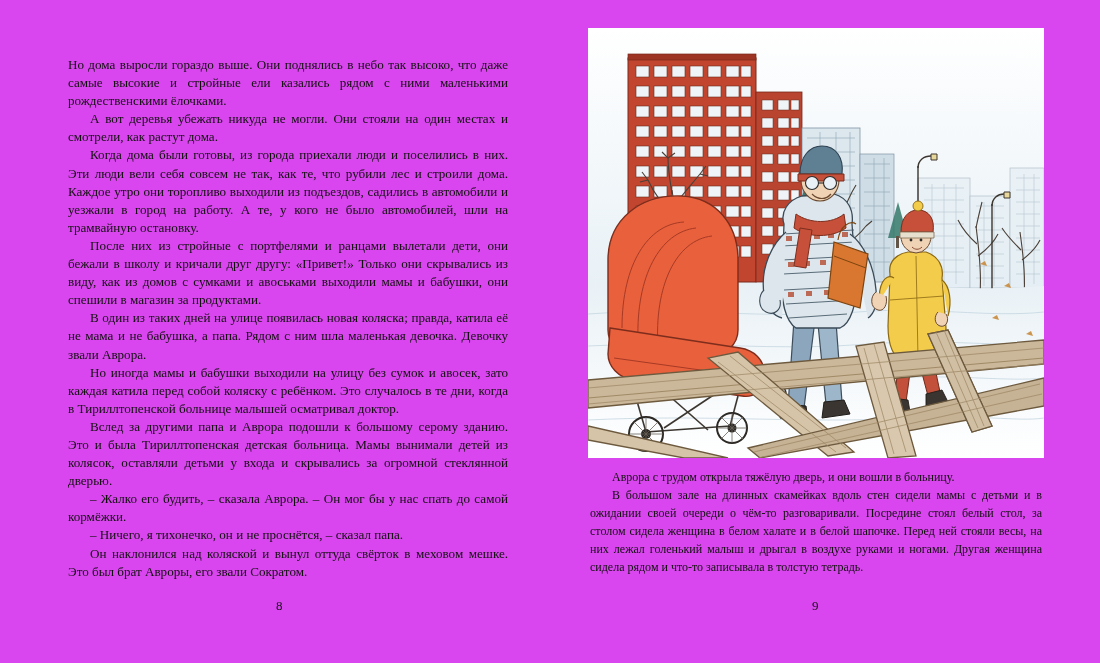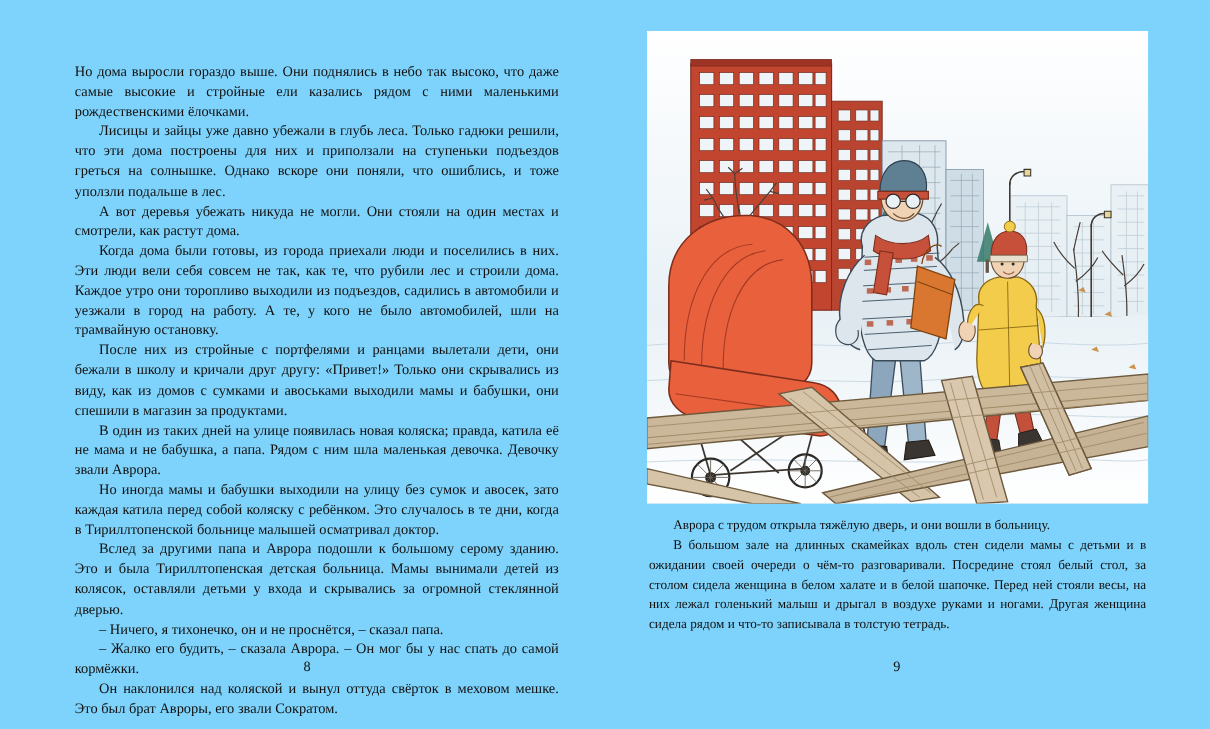--- a/index.html
+++ b/index.html
@@ -4,21 +4,21 @@
 <style>
   html, body {
     margin: 0;
     padding: 0;
     background: #ffffff;
   }
   #page {
     position: relative;
     width: 1100px;
     height: 663px;
-    background: #7dd3fc;
+    background: #d946ef;
     overflow: hidden;
     font-family: "Liberation Serif", serif;
   }
 
   
   .page-left {
     position: absolute;
     left: 68px;
     top: 56px;
     width: 440px;
@@ -70,29 +70,28 @@
     color: #12100f;
   }
 </style>
 </head>
 <body>
 
 <div id="page">
 
   <div class="page-left body-text">
     <p class="noindent">Но дома выросли гораздо выше. Они поднялись в небо так высоко, что даже самые высокие и стройные ели казались рядом с ними маленькими рождественскими ёлочками.</p>
-    <p>Лисицы и зайцы уже давно убежали в глубь леса. Только гадюки решили, что эти дома построены для них и приползали на ступеньки подъездов греться на солнышке. Однако вскоре они поняли, что ошиблись, и тоже уползли подальше в лес.</p>
     <p>А вот деревья убежать никуда не могли. Они стояли на один местах и смотрели, как растут дома.</p>
     <p>Когда дома были готовы, из города приехали люди и поселились в них. Эти люди вели себя совсем не так, как те, что рубили лес и строили дома. Каждое утро они торопливо выходили из подъездов, садились в автомобили и уезжали в город на работу. А те, у кого не было автомобилей, шли на трамвайную остановку.</p>
     <p>После них из стройные с портфелями и ранцами вылетали дети, они бежали в школу и кричали друг другу: «Привет!» Только они скрывались из виду, как из домов с сумками и авоськами выходили мамы и бабушки, они спешили в магазин за продуктами.</p>
     <p>В один из таких дней на улице появилась новая коляска; правда, катила её не мама и не бабушка, а папа. Рядом с ним шла маленькая девочка. Девочку звали Аврора.</p>
     <p>Но иногда мамы и бабушки выходили на улицу без сумок и авосек, зато каждая катила перед собой коляску с ребёнком. Это случалось в те дни, когда в Тириллтопенской больнице малышей осматривал доктор.</p>
     <p>Вслед за другими папа и Аврора подошли к большому серому зданию. Это и была Тириллтопенская детская больница. Мамы вынимали детей из колясок, оставляли детьми у входа и скрывались за огромной стеклянной дверью.</p>
+    <p>– Жалко его будить, – сказала Аврора. – Он мог бы у нас спать до самой кормёжки.</p>
     <p>– Ничего, я тихонечко, он и не проснётся, – сказал папа.</p>
-    <p>– Жалко его будить, – сказала Аврора. – Он мог бы у нас спать до самой кормёжки.</p>
     <p>Он наклонился над коляской и вынул оттуда свёрток в меховом мешке. Это был брат Авроры, его звали Сократом.</p>
   </div>
 
   <div class="folio left">8</div>
 
   <div class="illus">
     <svg width="456" height="430" viewBox="0 0 456 430" xmlns="http://www.w3.org/2000/svg">
       <defs>
         <linearGradient id="skyG" x1="0" y1="0" x2="0" y2="1">
           <stop offset="0%" stop-color="#ffffff"></stop>

